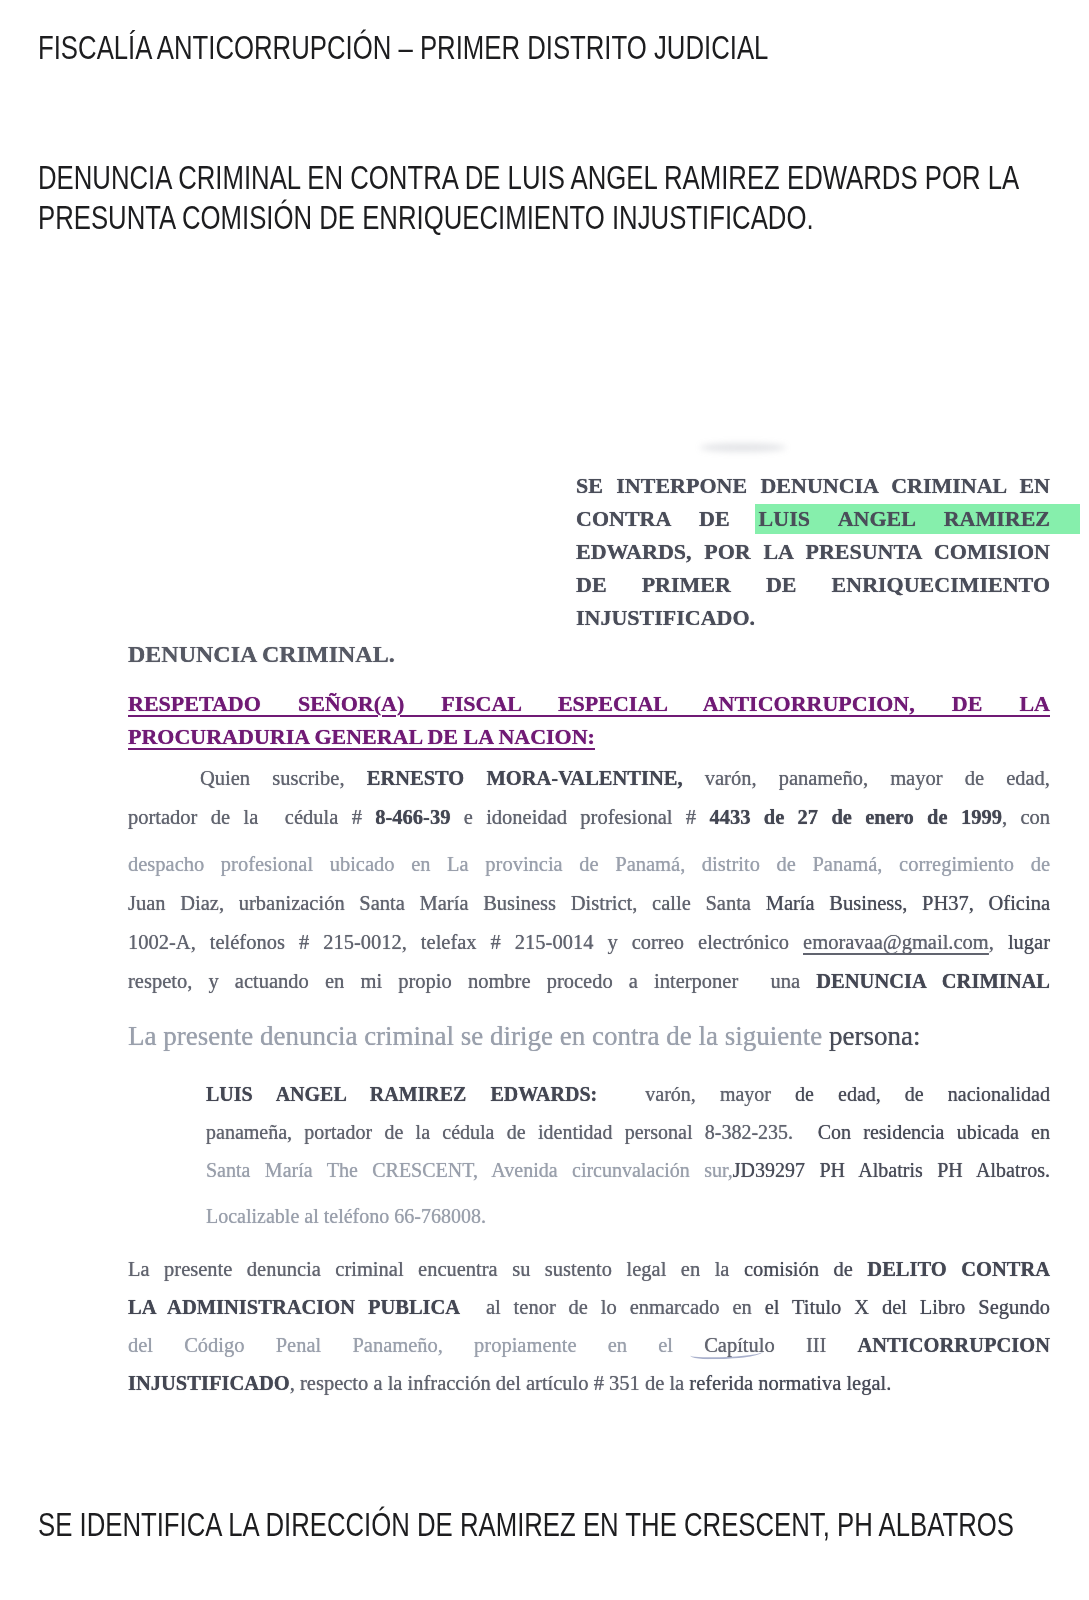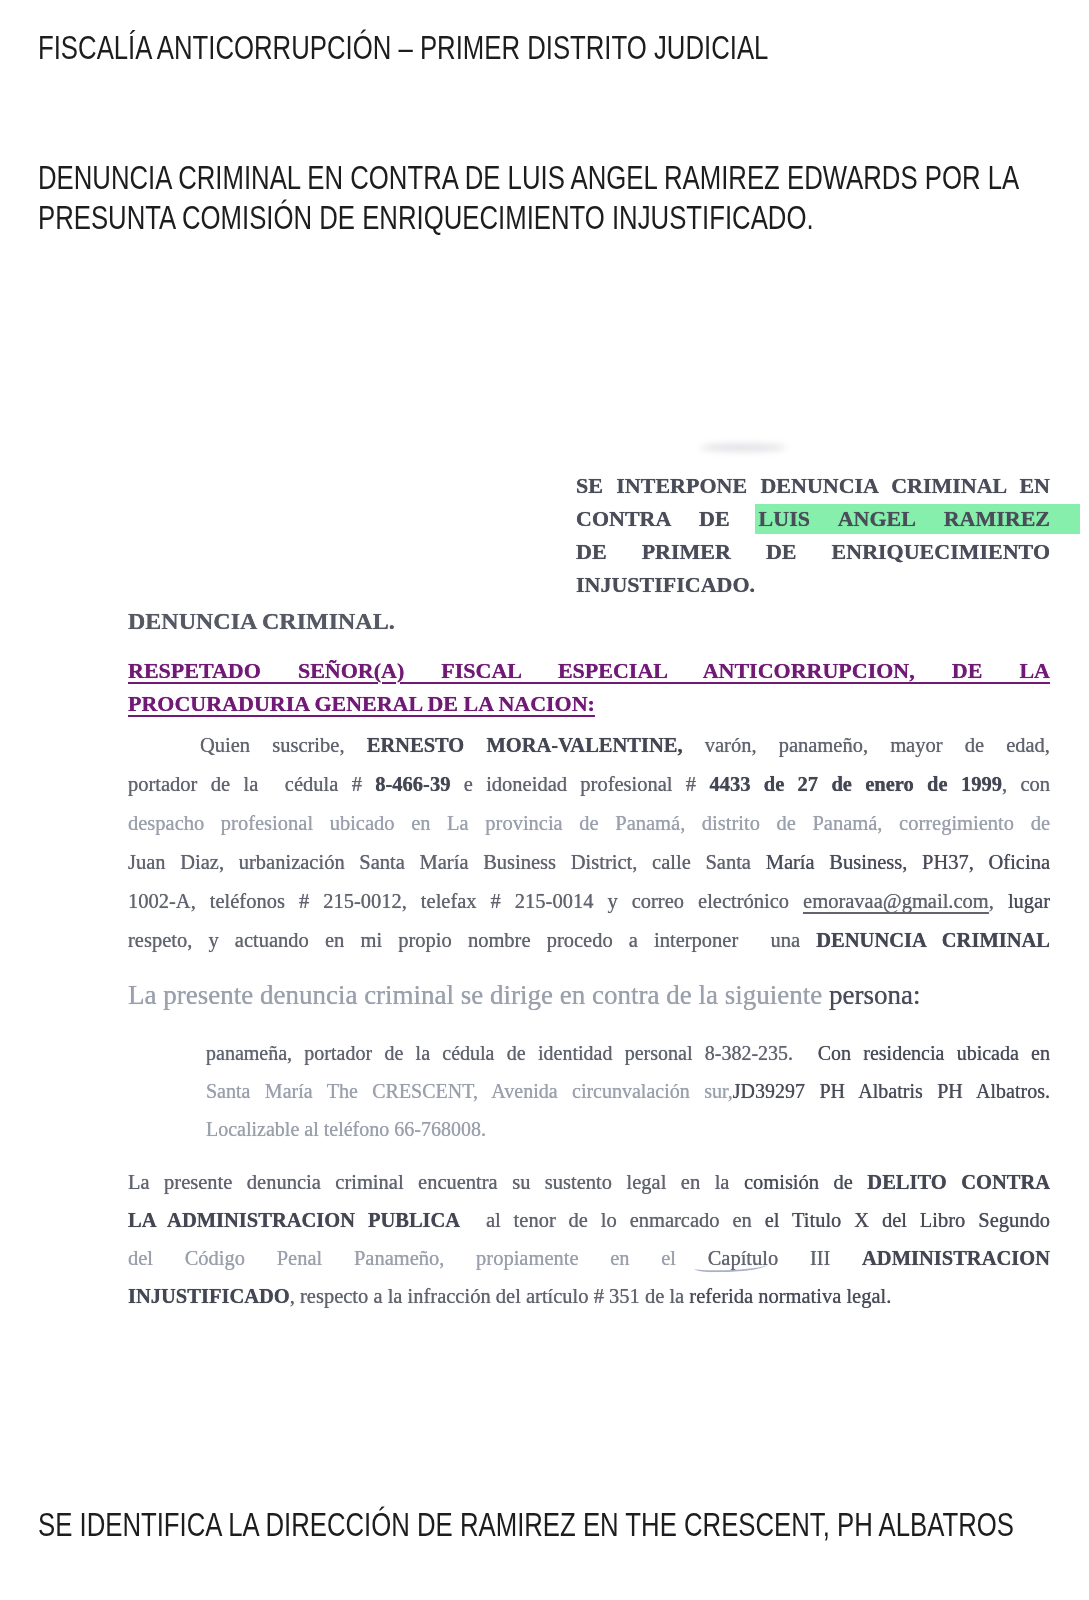--- a/index.html
+++ b/index.html
@@ -25,21 +25,21 @@
 
   
   .scan{
     position:absolute;left:128px;top:469px;width:922px;
     color:#61646f;
     text-shadow:0 0 0.7px;
   }
   .scan .line{text-align:justify;}
   .scan .line.just{text-align-last:justify;}
   .scan .line.indent{text-indent:72px;}
-  .scan .line.faded{color:#9aa0ac;}
+  .scan .line.faded{color:#9aa0ac;margin-top:8px;}
   .scan .b{font-weight:bold;color:#444753;}
   .scan .dk{color:#494c58;}
   .scan .lt{color:#9aa0ac;}
   .scan .u{text-decoration:underline;text-underline-offset:4px;text-decoration-thickness:1.5px;}
   .scan .hl{
     background:#86efac;
     padding:2px 30px 3px 4px;margin:0 -30px 0 -4px;
   }
   .scan .mk{position:relative;}
   .scan .mk::after{
@@ -80,20 +80,21 @@
     <div class="line"><span>DENUNCIA CRIMINAL EN CONTRA DE LUIS ANGEL RAMIREZ EDWARDS POR LA</span></div>
     <div class="line"><span>PRESUNTA COMISIÓN DE ENRIQUECIMIENTO INJUSTIFICADO.</span></div>
   </div>
 
 <div class="smudge"></div>
 
 <div class="scan">
   <div class="rblock">
       <div class="line just"><span>SE INTERPONE DENUNCIA CRIMINAL EN</span></div>
       <div class="line just"><span>CONTRA DE </span><span class="hl">LUIS ANGEL RAMIREZ</span></div>
+      <div class="line just"><span>EDWARDS, POR LA PRESUNTA COMISION</span></div>
       <div class="line just"><span>DE PRIMER DE ENRIQUECIMIENTO</span></div>
       <div class="line"><span>INJUSTIFICADO.</span></div>
     </div>
   <div class="dcrim">
       <div class="line"><span>DENUNCIA CRIMINAL.</span></div>
     </div>
   <div class="salut">
       <div class="line just"><span class="u">RESPETADO SEÑOR(A) FISCAL ESPECIAL ANTICORRUPCION, DE LA</span></div>
       <div class="line"><span class="u">PROCURADURIA GENERAL DE LA NACION:</span></div>
     </div>
@@ -102,27 +103,28 @@
       <div class="line just"><span>portador de la &nbsp;cédula # </span><span class="b">8-466-39</span><span> e idoneidad profesional # </span><span class="b">4433 de 27 de enero de 1999</span><span>, con</span></div>
       <div class="line just faded"><span>despacho profesional ubicado en La provincia de Panamá, distrito de Panamá, corregimiento de</span></div>
       <div class="line just"><span>Juan Diaz, urbanización Santa María Business District, calle Santa </span><span class="dk">María Business, PH37, Oficina</span></div>
       <div class="line just"><span>1002-A, teléfonos # 215-0012, telefax # 215-0014 y correo electrónico </span><span class="u">emoravaa@gmail.com</span><span>, </span><span class="dk">lugar</span></div>
       <div class="line just"><span>respeto, y actuando en mi propio nombre procedo a interponer &nbsp;una </span><span class="b">DENUNCIA CRIMINAL</span></div>
     </div>
   <div class="persona">
       <div class="line faded"><span>La presente denuncia criminal se dirige en contra de la siguiente </span><span class="dk">persona:</span></div>
     </div>
   <div class="accused">
+      <div class="line just"><span class="b">LUIS ANGEL RAMIREZ EDWARDS:</span><span> &nbsp;varón, mayor </span><span class="dk">de edad, de nacionalidad</span></div>
       <div class="line just"><span>panameña, portador de la cédula de identidad personal 8-382-235. &nbsp;</span><span class="dk">Con residencia ubicada en</span></div>
       <div class="line just"><span class="lt">Santa María The CRESCENT, Avenida circunvalación sur,</span><span class="dk">JD39297 PH Albatris PH Albatros.</span></div>
       <div class="line faded"><span>Localizable al teléfono 66-768008.</span></div>
     </div>
   <div class="legal">
       <div class="line just"><span>La presente denuncia criminal encuentra su sustento legal en la </span><span class="dk">comisión de </span><span class="b">DELITO CONTRA</span></div>
       <div class="line just"><span class="b">LA ADMINISTRACION PUBLICA</span><span> &nbsp;al tenor de lo enmarcado en </span><span class="dk">el Titulo X del Libro Segundo</span></div>
-      <div class="line just"><span class="lt">del Código Penal Panameño, propiamente en el </span><span class="mk">Capítulo</span><span> III </span><span class="b">ADMINISTRACION</span></div>
+      <div class="line just"><span class="lt">del Código Penal Panameño, propiamente en el </span><span class="mk">Capítulo</span><span> III </span><span class="b">ANTICORRUPCION</span></div>
       <div class="line"><span class="b">INJUSTIFICADO</span><span>, respecto a la infracción del artículo # 351 de la </span><span class="dk">referida normativa legal.</span></div>
     </div>
 </div>
 
 <div class="headline fpos">
     <div class="line"><span>SE IDENTIFICA LA DIRECCIÓN DE RAMIREZ EN THE CRESCENT, PH ALBATROS</span></div>
   </div>
 
 </body></html>

